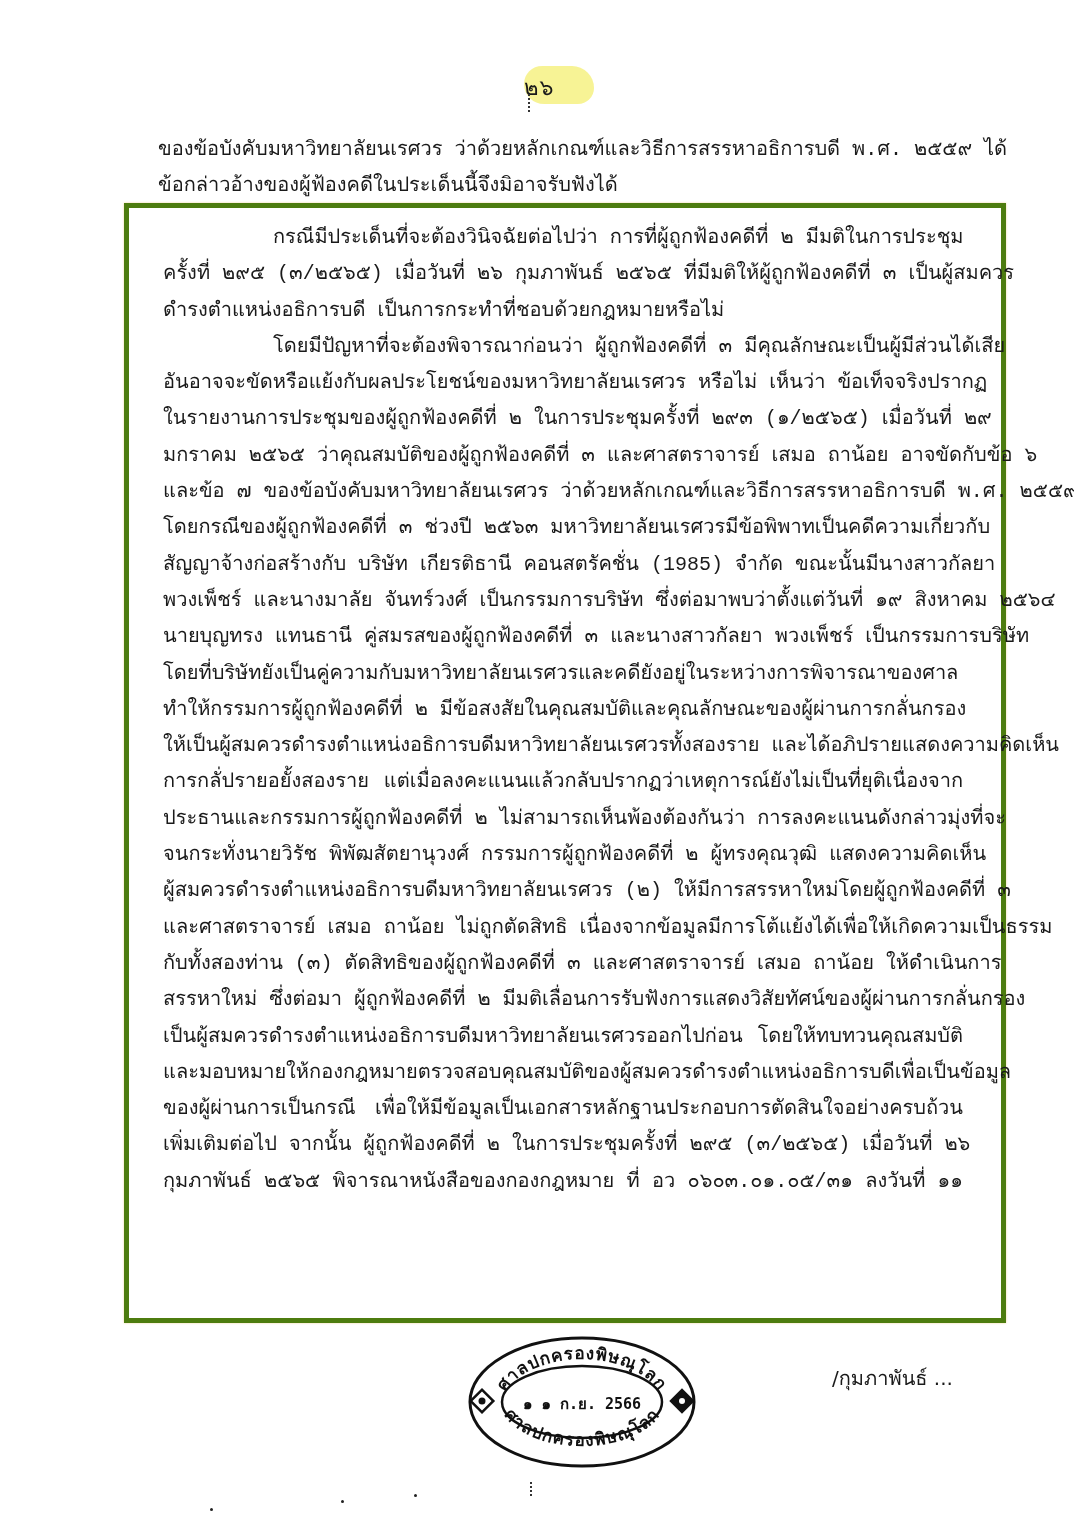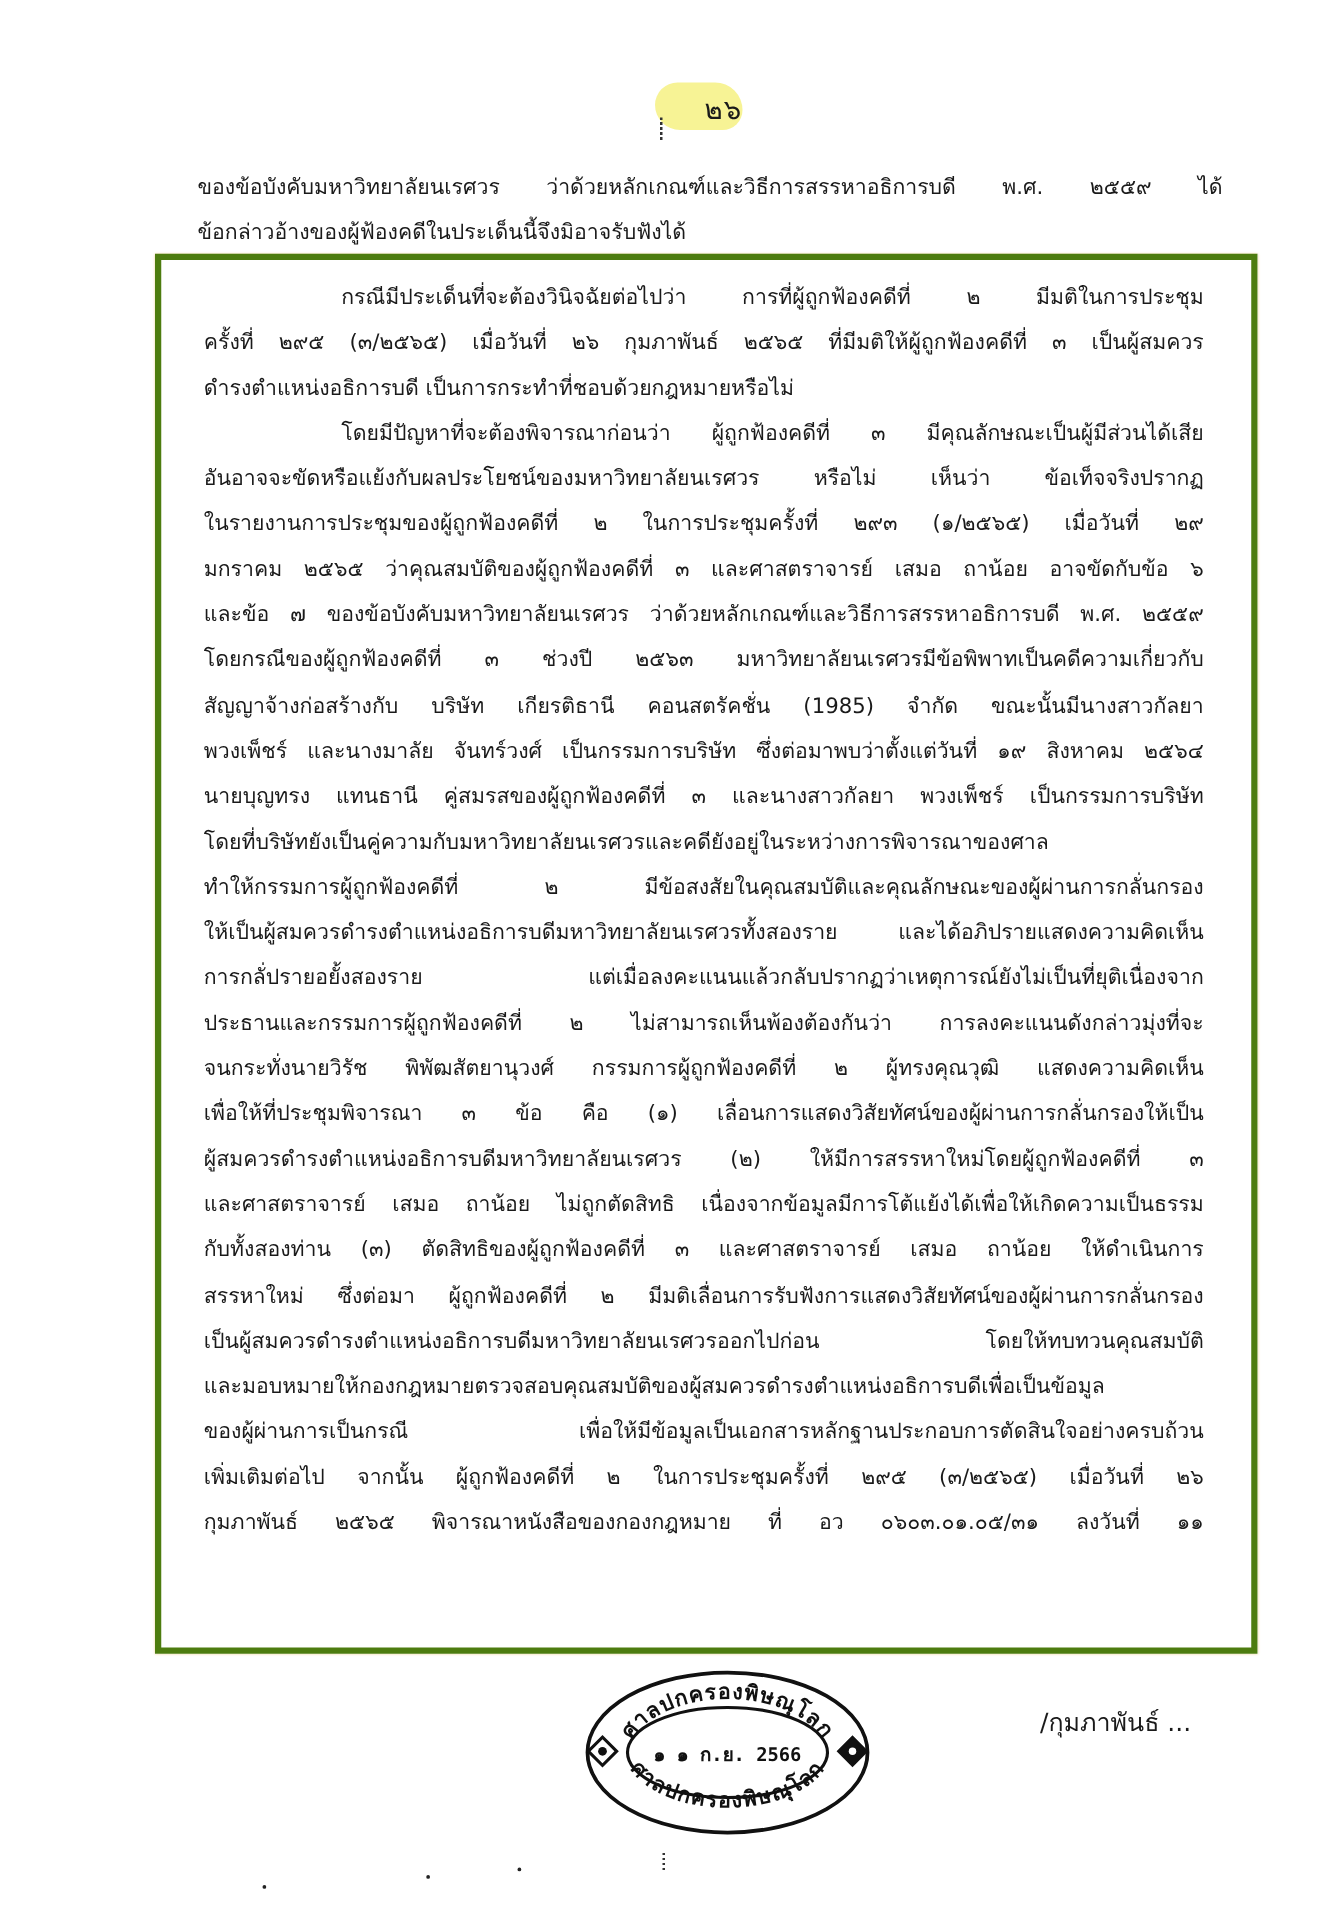--- a/index.html
+++ b/index.html
@@ -27,42 +27,43 @@
       left: 0; top: 0;
       width: 70px; height: 38px;
       background: #f6f28a;
       border-radius: 18px 22px 16px 20px;
       opacity: 0.9;
     }
     .page-number {
       position: absolute;
       left: 0; top: 4px;
       width: 70px;
-      text-align: right;
+      text-align: left;
       font-size: 22px;
       letter-spacing: 1px;
     }
     .tick {
       position: absolute;
       width: 2px;
       background: repeating-linear-gradient(#333 0 2px, transparent 2px 4px);
     }
     .pre-lines {
       position: absolute;
       left: 158px;
       top: 132px;
       width: 820px;
     }
     .line {
       height: 36px;
       line-height: 36px;
-      font-size: 17px;
+      font-size: 20px;
       white-space: nowrap;
       text-align: justify;
       text-align-last: justify;
+      font-family: Liberation Mono, monospace;
     }
     .line.last {
       text-align-last: left;
     }
     .line.indent {
       padding-left: 110px;
     }
     .highlight-box {
       position: absolute;
       left: 124px;
@@ -130,21 +131,20 @@
     <div class="line">โดยกรณีของผู้ถูกฟ้องคดีที่ ๓ ช่วงปี ๒๕๖๓ มหาวิทยาลัยนเรศวรมีข้อพิพาทเป็นคดีความเกี่ยวกับ</div>
     <div class="line">สัญญาจ้างก่อสร้างกับ บริษัท เกียรติธานี คอนสตรัคชั่น (1985) จำกัด ขณะนั้นมีนางสาวกัลยา</div>
     <div class="line">พวงเพ็ชร์ และนางมาลัย จันทร์วงศ์ เป็นกรรมการบริษัท ซึ่งต่อมาพบว่าตั้งแต่วันที่ ๑๙ สิงหาคม ๒๕๖๔</div>
     <div class="line">นายบุญทรง แทนธานี คู่สมรสของผู้ถูกฟ้องคดีที่ ๓ และนางสาวกัลยา พวงเพ็ชร์ เป็นกรรมการบริษัท</div>
     <div class="line">โดยที่บริษัทยังเป็นคู่ความกับมหาวิทยาลัยนเรศวรและคดียังอยู่ในระหว่างการพิจารณาของศาล</div>
     <div class="line">ทำให้กรรมการผู้ถูกฟ้องคดีที่ ๒ มีข้อสงสัยในคุณสมบัติและคุณลักษณะของผู้ผ่านการกลั่นกรอง</div>
     <div class="line">ให้เป็นผู้สมควรดำรงตำแหน่งอธิการบดีมหาวิทยาลัยนเรศวรทั้งสองราย และได้อภิปรายแสดงความคิดเห็น</div>
     <div class="line">การกลั่ปรายอยั้งสองราย แต่เมื่อลงคะแนนแล้วกลับปรากฏว่าเหตุการณ์ยังไม่เป็นที่ยุติเนื่องจาก</div>
     <div class="line">ประธานและกรรมการผู้ถูกฟ้องคดีที่ ๒ ไม่สามารถเห็นพ้องต้องกันว่า การลงคะแนนดังกล่าวมุ่งที่จะ</div>
     <div class="line">จนกระทั่งนายวิรัช พิพัฒสัตยานุวงศ์ กรรมการผู้ถูกฟ้องคดีที่ ๒ ผู้ทรงคุณวุฒิ แสดงความคิดเห็น</div>
-    <div class="line">เพื่อให้ที่ประชุมพิจารณา ๓ ข้อ คือ (๑) เลื่อนการแสดงวิสัยทัศน์ของผู้ผ่านการกลั่นกรองให้เป็น</div>
     <div class="line">ผู้สมควรดำรงตำแหน่งอธิการบดีมหาวิทยาลัยนเรศวร (๒) ให้มีการสรรหาใหม่โดยผู้ถูกฟ้องคดีที่ ๓</div>
     <div class="line">และศาสตราจารย์ เสมอ ถาน้อย ไม่ถูกตัดสิทธิ เนื่องจากข้อมูลมีการโต้แย้งได้เพื่อให้เกิดความเป็นธรรม</div>
     <div class="line">กับทั้งสองท่าน (๓) ตัดสิทธิของผู้ถูกฟ้องคดีที่ ๓ และศาสตราจารย์ เสมอ ถาน้อย ให้ดำเนินการ</div>
     <div class="line">สรรหาใหม่ ซึ่งต่อมา ผู้ถูกฟ้องคดีที่ ๒ มีมติเลื่อนการรับฟังการแสดงวิสัยทัศน์ของผู้ผ่านการกลั่นกรอง</div>
     <div class="line">เป็นผู้สมควรดำรงตำแหน่งอธิการบดีมหาวิทยาลัยนเรศวรออกไปก่อน โดยให้ทบทวนคุณสมบัติ</div>
     <div class="line">และมอบหมายให้กองกฎหมายตรวจสอบคุณสมบัติของผู้สมควรดำรงตำแหน่งอธิการบดีเพื่อเป็นข้อมูล</div>
     <div class="line">ของผู้ผ่านการเป็นกรณี เพื่อให้มีข้อมูลเป็นเอกสารหลักฐานประกอบการตัดสินใจอย่างครบถ้วน</div>
     <div class="line">เพิ่มเติมต่อไป จากนั้น ผู้ถูกฟ้องคดีที่ ๒ ในการประชุมครั้งที่ ๒๙๕ (๓/๒๕๖๕) เมื่อวันที่ ๒๖</div>
     <div class="line">กุมภาพันธ์ ๒๕๖๕ พิจารณาหนังสือของกองกฎหมาย ที่ อว ๐๖๐๓.๐๑.๐๕/๓๑ ลงวันที่ ๑๑</div>
   </div>

